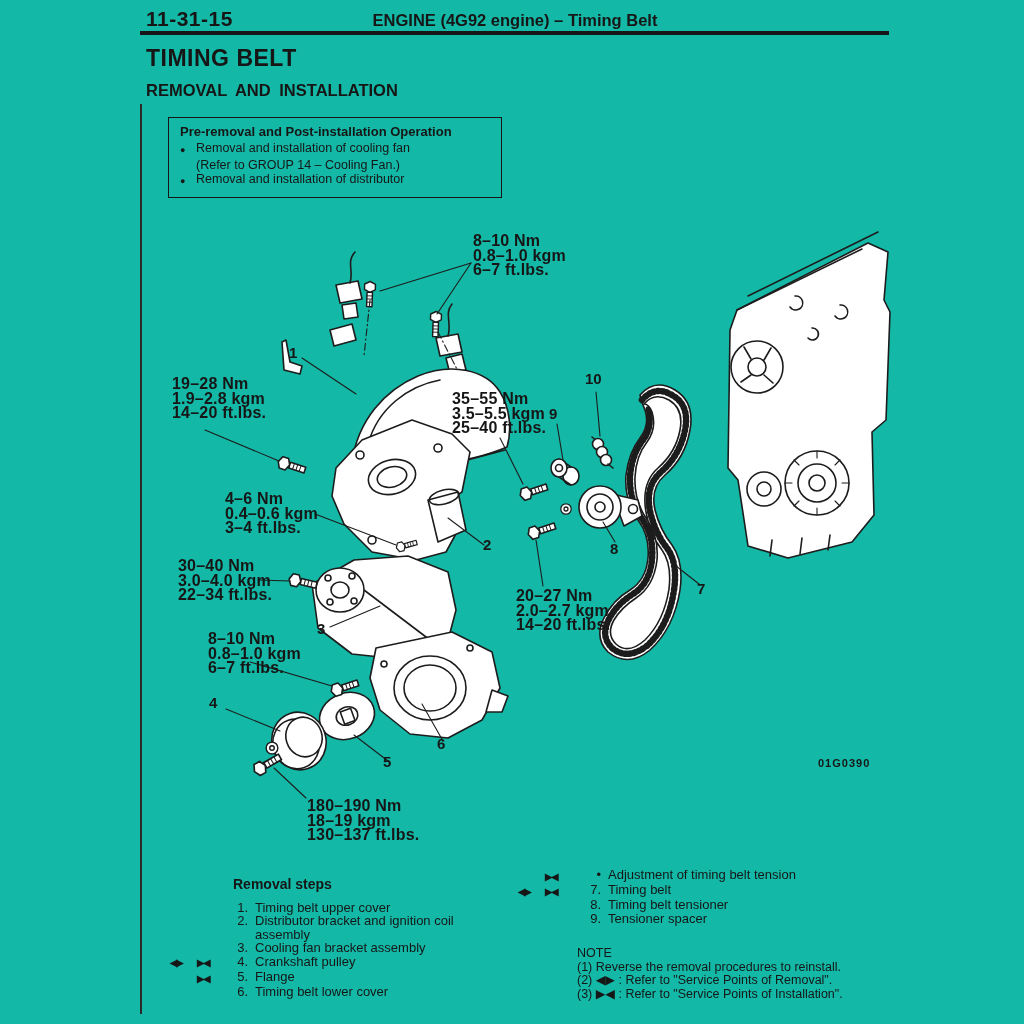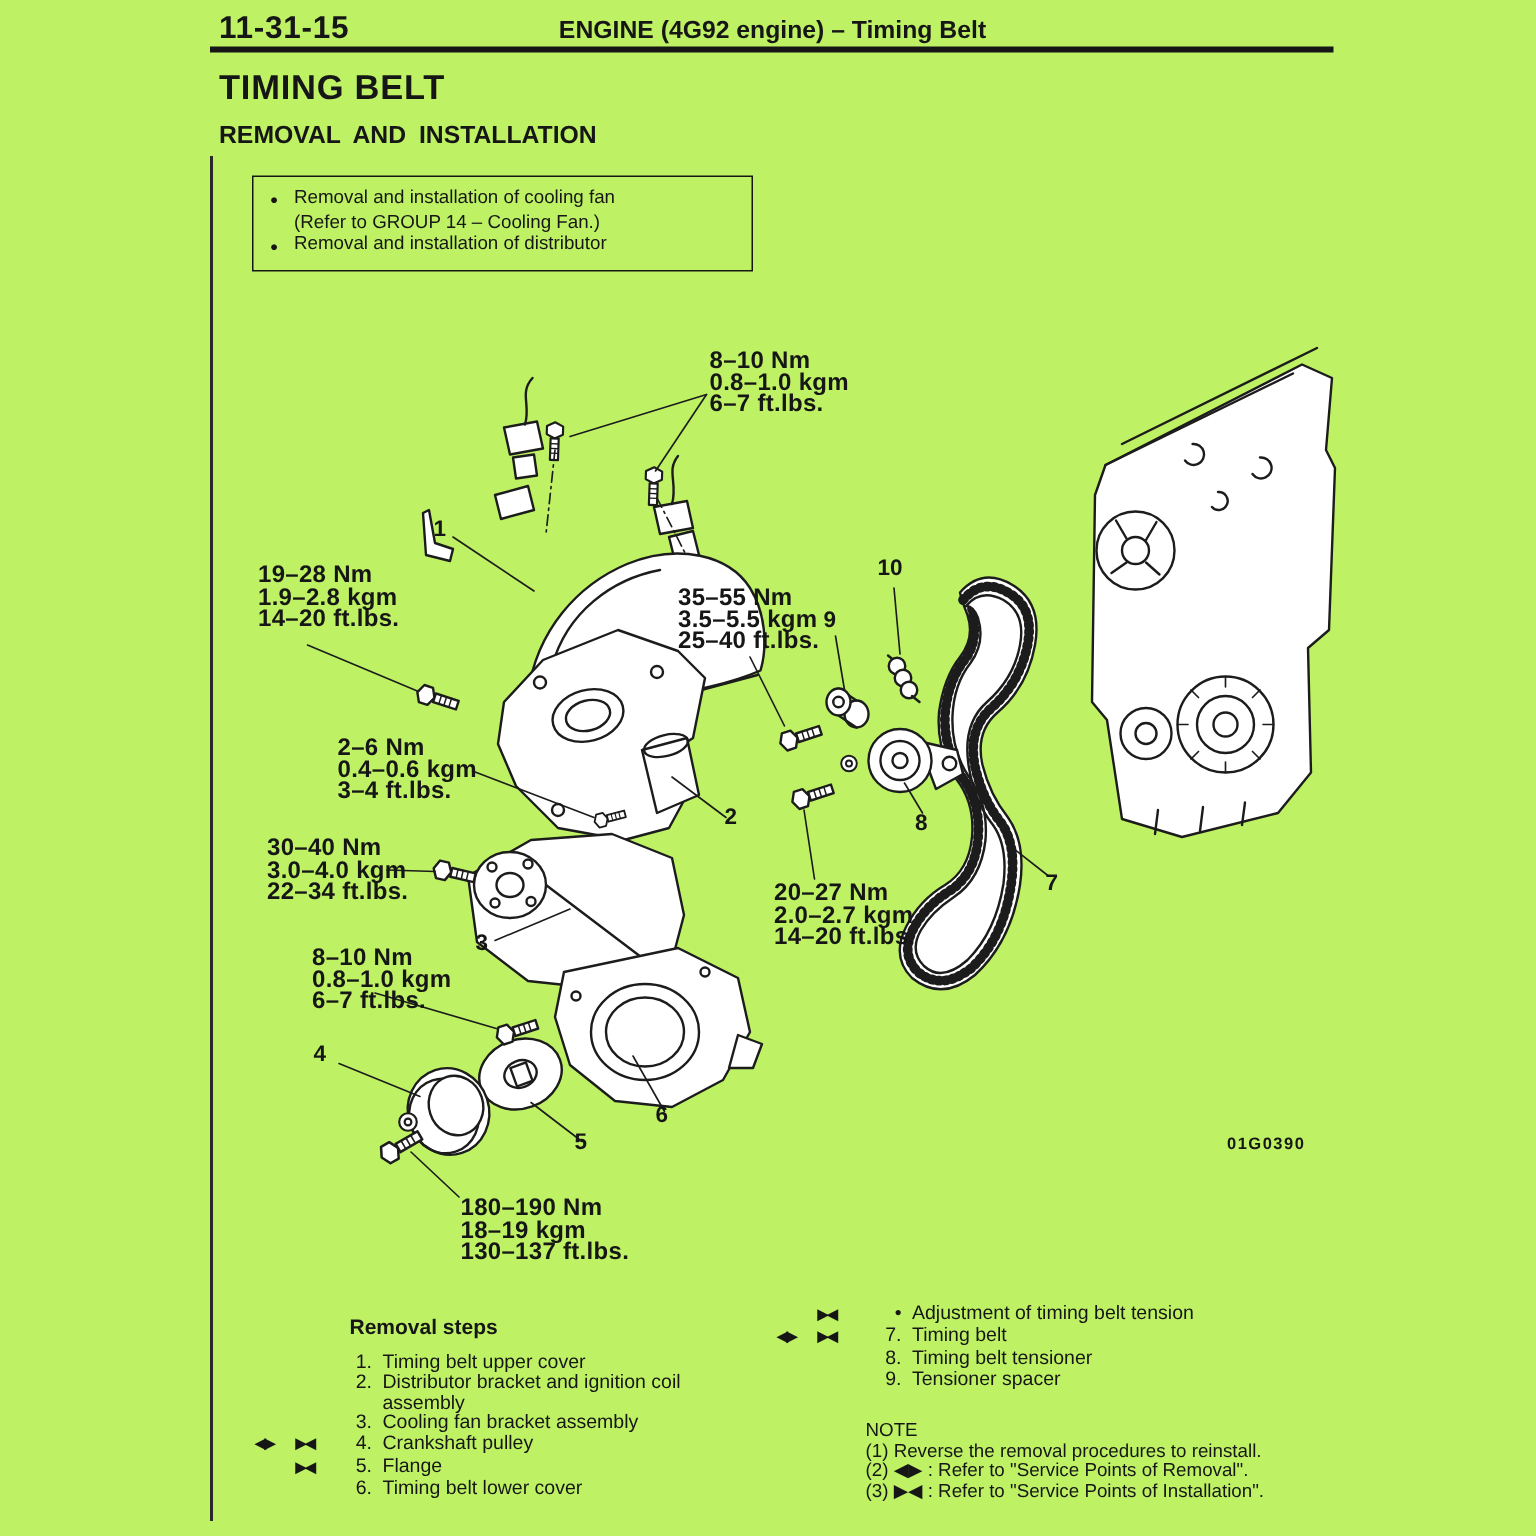--- a/index.html
+++ b/index.html
@@ -1,16 +1,16 @@
 <!DOCTYPE html>
 <html><head>
 <meta charset="utf-8">
 <style>
   html,body{margin:0;padding:0;background:#fff;}
-  .page{position:relative;width:1024px;height:1024px;background:#bef264;overflow:hidden;
+  .page{position:relative;width:1024px;height:1024px;background:#14b8a6;overflow:hidden;
         font-family:"Liberation Sans",sans-serif;color:#161616;}
   .abs{position:absolute;}
   .page-code{left:146px;top:7px;font-size:21px;font-weight:700;letter-spacing:.5px;}
   .header-title{left:140px;top:11px;width:750px;text-align:center;font-size:16.5px;font-weight:700;}
   .header-rule{left:140px;top:31px;width:749px;height:3.5px;background:#161616;}
   .page-title{left:146px;top:45px;font-size:23px;font-weight:700;letter-spacing:.5px;}
   .section-title{left:146px;top:81px;font-size:16.5px;font-weight:700;word-spacing:4px;}
   .left-rule{left:140px;top:104px;width:2px;height:910px;background:#2a2a2a;}
   .prebox{left:168px;top:117px;width:312px;border:1.5px solid #161616;padding:6px 9px 8px 11px;}
   .prebox-title{font-size:13px;font-weight:700;margin-bottom:2px;}
@@ -47,20 +47,21 @@
 <div class="page">
 
   <div class="abs page-code">11-31-15</div>
   <div class="abs header-title">ENGINE (4G92 engine) – Timing Belt</div>
   <div class="abs header-rule"></div>
   <div class="abs page-title">TIMING BELT</div>
   <div class="abs section-title">REMOVAL AND INSTALLATION</div>
   <div class="abs left-rule"></div>
 
   <div class="abs prebox">
+    <div class="prebox-title">Pre-removal and Post-installation Operation</div>
     <div class="pb-line">
       <span class="pb-bullet">●</span>
       <span>Removal and installation of cooling fan</span>
     </div>
     <div class="pb-line pb-indent">
       <span>(Refer to GROUP 14 – Cooling Fan.)</span>
     </div>
     <div class="pb-line">
       <span class="pb-bullet">●</span>
       <span>Removal and installation of distributor</span>
@@ -242,21 +243,21 @@
     <div>19–28 Nm</div>
     <div>1.9–2.8 kgm</div>
     <div>14–20 ft.lbs.</div>
   </div>
   <div class="callout" style="left:452px;top:392px">
     <div>35–55 Nm</div>
     <div>3.5–5.5 kgm</div>
     <div>25–40 ft.lbs.</div>
   </div>
   <div class="callout" style="left:225px;top:492px">
-    <div>2–6 Nm</div>
+    <div>4–6 Nm</div>
     <div>0.4–0.6 kgm</div>
     <div>3–4 ft.lbs.</div>
   </div>
   <div class="callout" style="left:178px;top:559px">
     <div>30–40 Nm</div>
     <div>3.0–4.0 kgm</div>
     <div>22–34 ft.lbs.</div>
   </div>
   <div class="callout" style="left:208px;top:632px">
     <div>8–10 Nm</div>

